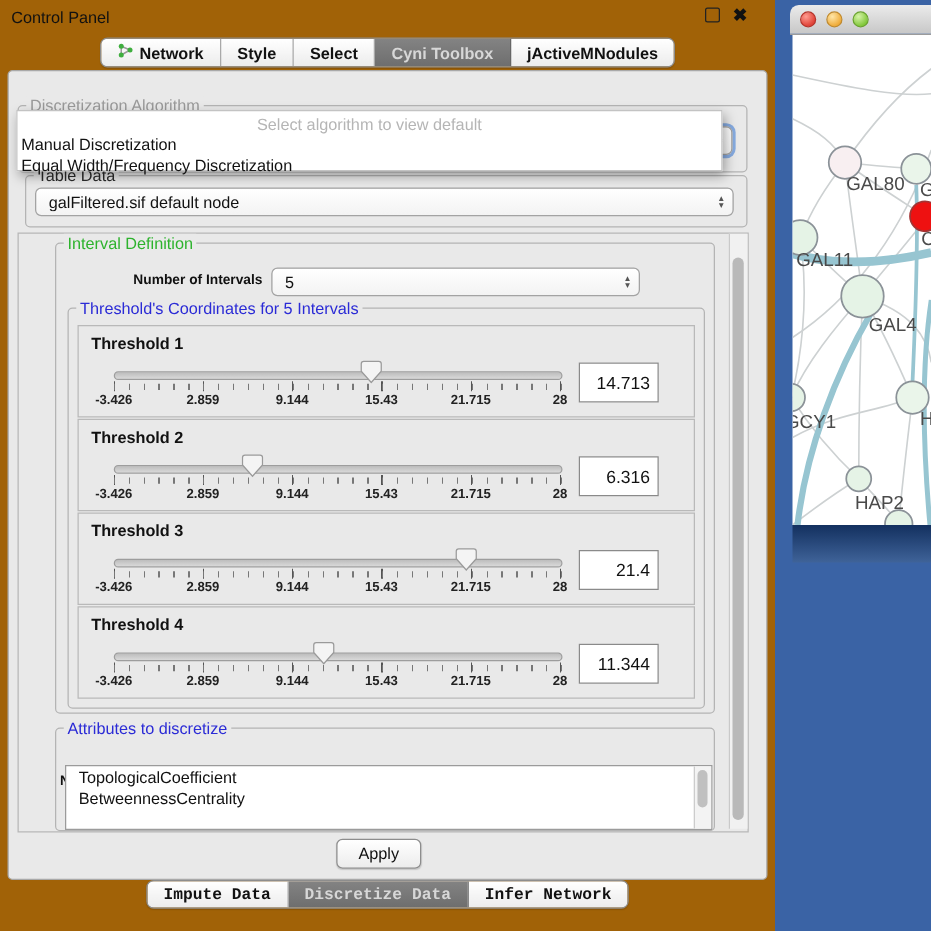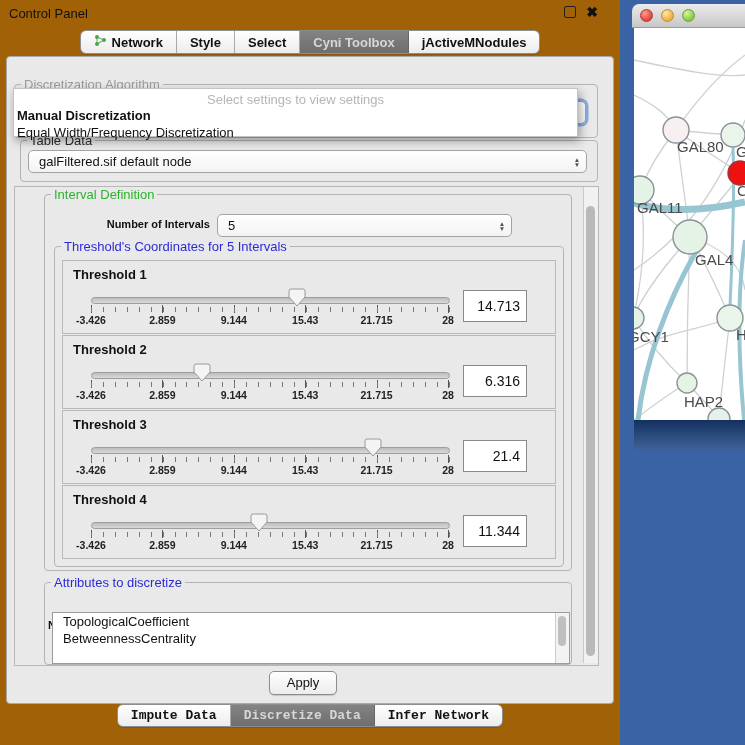--- a/index.html
+++ b/index.html
@@ -35,21 +35,21 @@
   
   .combo{position:absolute;background:linear-gradient(#ffffff,#f3f3f3);border:1px solid #a3a3a3;border-radius:5px;font-size:13px;color:#111;display:flex;align-items:center;}
   .combo .val{padding-left:10px;flex:1;white-space:nowrap;overflow:hidden;}
   .combo .spin{display:flex;flex-direction:column;align-items:center;justify-content:center;width:18px;font-size:6.5px;color:#555;line-height:5px;}
   .combo.focusring{box-shadow:0 0 0 2.5px rgba(100,150,220,.75);}
 
   
   .popup{position:absolute;left:13px;top:88px;width:563px;height:47px;background:#ffffff;border:1px solid #c3c3c3;box-shadow:2px 4px 9px rgba(0,0,0,.35);z-index:30;}
   .popup-hint{text-align:center;font-size:13px;color:#b5b5b5;padding-top:3px;}
   .popup-item{font-size:13px;color:#111;padding:1px 3px;}
-  .popup-item.bold{font-weight:bold;}
+  .popup-item.bold{font-weight:normal;}
 
   
   .scrollpane{position:absolute;left:14px;top:186px;width:583px;height:478px;border:1px solid #b7b7b7;background:#e9e9e9;}
   .vscroll{position:absolute;right:0;top:0;width:14px;height:476px;background:#f1f1f1;border-left:1px solid #c9c9c9;}
   .vscroll .thumb{position:absolute;left:2px;top:19px;width:9px;height:450px;background:#b9b9b9;border-radius:5px;}
 
   
   .lbl-bold{position:absolute;font-size:11px;font-weight:bold;color:#111;}
 
   .threshold-box{position:absolute;left:62px;width:492px;height:72px;border:1px solid #b9b9b9;background:#e9e9e9;}
@@ -128,21 +128,21 @@
 
     <div class="group" style="left:14px;top:84px;width:582px;height:52px;">
       <span class="legend gray">Discretization Algorithm</span>
     </div>
     <div class="combo focusring" style="left:22px;top:101px;width:562px;height:21px;">
       <span class="val"></span>
       <span class="spin">▲<br>▼</span>
     </div>
 
     <div class="popup">
-      <div class="popup-hint">Select settings to view settings</div>
+      <div class="popup-hint">Select algorithm to view default</div>
       <div id="popupItems">
           <div class="popup-item bold">Manual Discretization</div>
           <div class="popup-item">Equal Width/Frequency Discretization</div>
         </div>
     </div>
 
     <div class="group" style="left:20px;top:140px;width:576px;height:40px;">
       <span class="legend dark">Table Data</span>
     </div>
     <div class="combo" style="left:28px;top:150px;width:557px;height:21px;">

